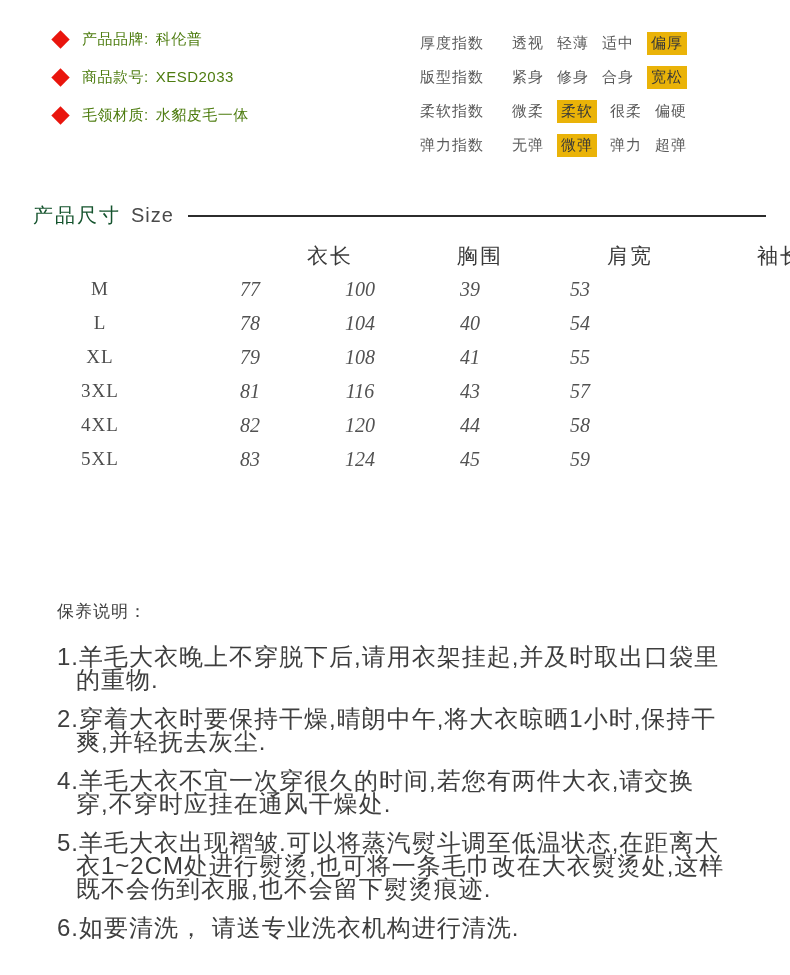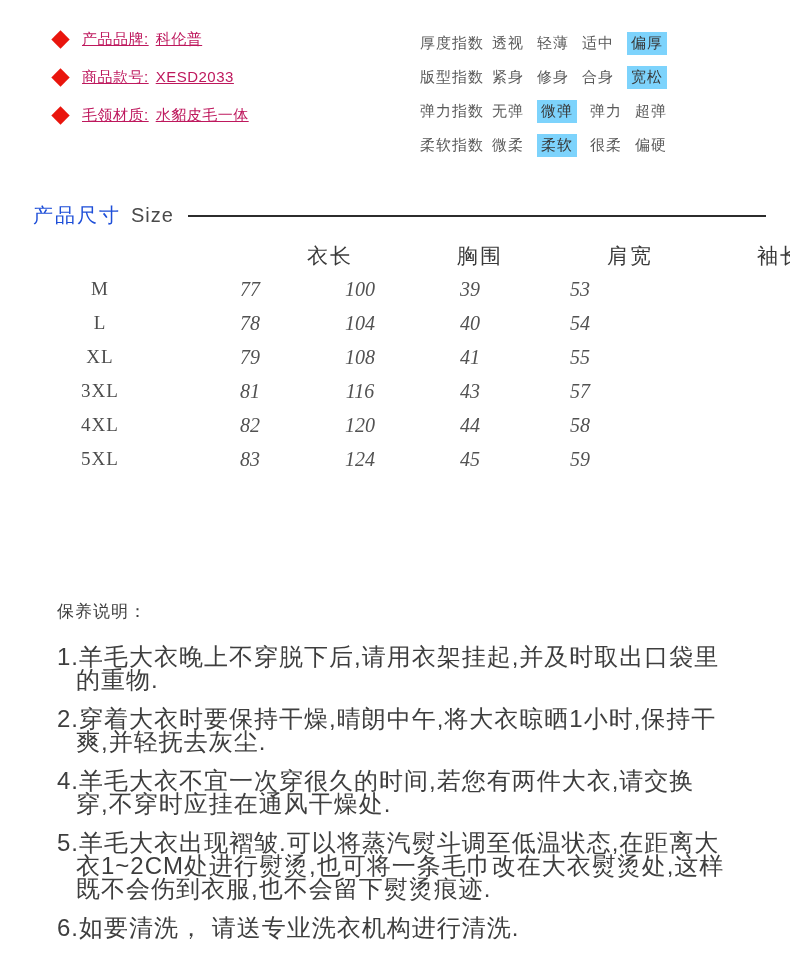--- a/index.html
+++ b/index.html
@@ -4,34 +4,34 @@
 <style>
   * { margin:0; padding:0; box-sizing:border-box; }
   html,body { background:#ffffff; }
   body { font-family:"Liberation Sans", sans-serif; }
   .page { position:relative; width:790px; height:975px; background:#ffffff; overflow:hidden; margin:0 auto; }
 
   
   .attr-list { position:absolute; left:52px; top:20px; }
   .attr-row { display:flex; align-items:center; height:38px; }
   .diamond { width:13px; height:13px; background:#e9150d; transform:rotate(45deg); margin:0 15px 0 2px; flex:0 0 auto; }
-  .attr-text { font-size:15px; color:#be185d; letter-spacing:0.5px; white-space:nowrap;text-decoration:underline; }
+  .attr-text { font-size:15px; color:#4d7c0f; letter-spacing:0.5px; white-space:nowrap; }
   .attr-text .val { margin-left:7px; }
 
   
   .index-panel { position:absolute; left:420px; top:26px; }
   .index-row { display:flex; align-items:center; height:34px; font-size:15px; color:#5a5a5a; white-space:nowrap; }
-  .index-label { margin-right:8px; letter-spacing:1px; }
+  .index-label { margin-right:28px; letter-spacing:1px; }
   .opt { margin-right:13px; letter-spacing:1px; }
   .opt:last-child { margin-right:0; }
-  .opt.hl { background:#7dd3fc; color:#383838; padding:2px 4px;text-align:center; }
+  .opt.hl { background:#eab308; color:#383838; padding:2px 4px;text-align:center; }
 
   
   .size-title { position:absolute; left:33px; top:202px; width:733px; display:flex; align-items:center; }
-  .size-title-cn { font-size:20px; color:#1d4ed8; letter-spacing:2px; white-space:nowrap; }
+  .size-title-cn { font-size:20px; color:#14532d; letter-spacing:2px; white-space:nowrap; }
   .size-title-en { font-size:20px; color:#4a4a4a; margin-left:10px; letter-spacing:1px; white-space:nowrap; }
   .title-rule { flex:1; border-top:2px solid #2c2c2c; margin-left:14px; }
 
   
   .size-table { position:absolute; left:40px; top:240px; width:635px;
                 font-family:"Liberation Serif", serif; }
   .t-row { display:grid; grid-template-columns:120px 35px 110px 110px 110px 110px; align-items:center; }
   .t-head { height:32px;gap:40px; }
   .t-head .cell { font-size:21px; color:#3a3a3a; letter-spacing:2px; }
   .t-body-row { height:34px; }
@@ -74,32 +74,32 @@
       <span class="opt hl">偏厚</span>
     </div>
     <div class="index-row">
       <span class="index-label">版型指数</span>
       <span class="opt">紧身</span>
       <span class="opt">修身</span>
       <span class="opt">合身</span>
       <span class="opt hl">宽松</span>
     </div>
     <div class="index-row">
+      <span class="index-label">柔软指数</span>
+      <span class="opt">微柔</span>
+      <span class="opt hl">柔软</span>
+      <span class="opt">很柔</span>
+      <span class="opt">偏硬</span>
+    </div>
+    <div class="index-row">
       <span class="index-label">弹力指数</span>
       <span class="opt">无弹</span>
       <span class="opt hl">微弹</span>
       <span class="opt">弹力</span>
       <span class="opt">超弹</span>
-    </div>
-    <div class="index-row">
-      <span class="index-label">柔软指数</span>
-      <span class="opt">微柔</span>
-      <span class="opt hl">柔软</span>
-      <span class="opt">很柔</span>
-      <span class="opt">偏硬</span>
     </div>
   </div>
 
   <div class="size-title">
     <span class="size-title-cn">产品尺寸</span>
     <span class="size-title-en">Size</span>
     <span class="title-rule"></span>
   </div>
 
   <div class="size-table">

